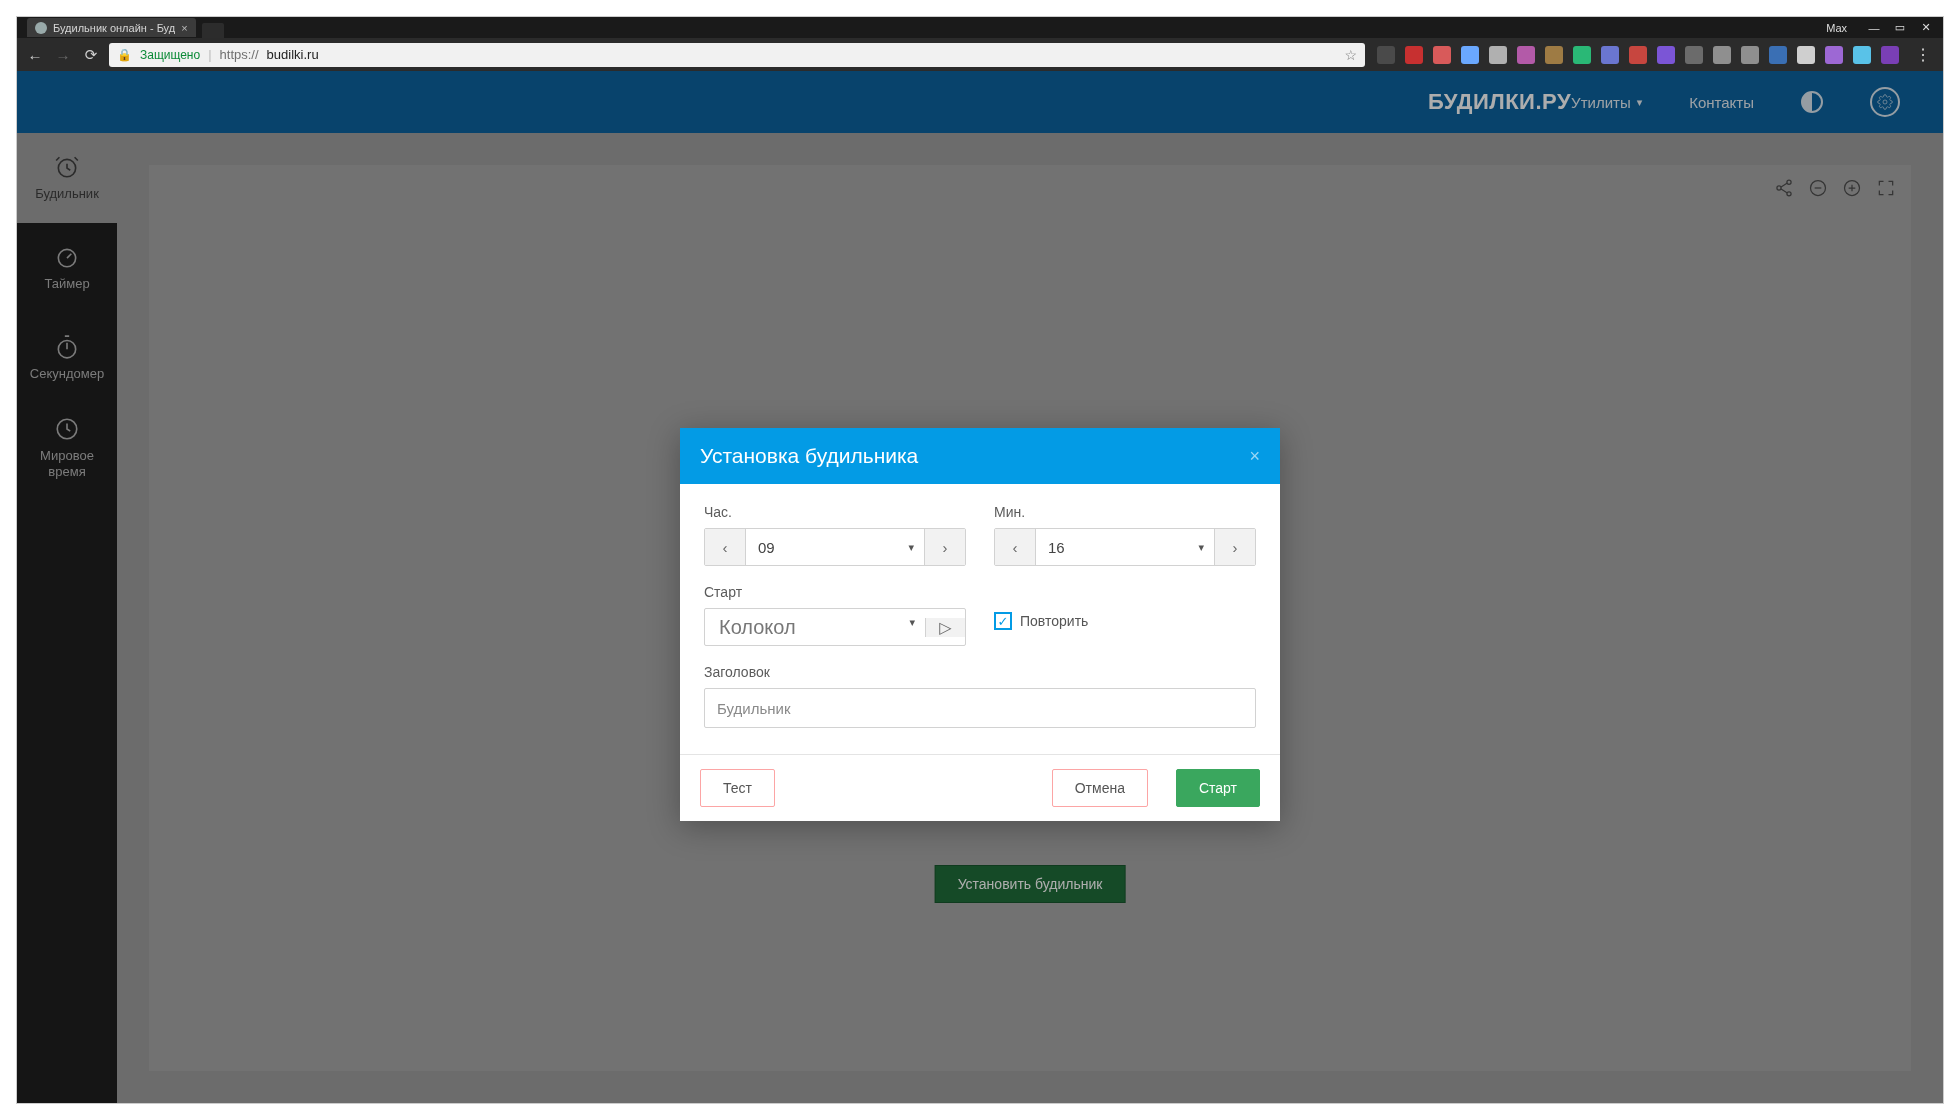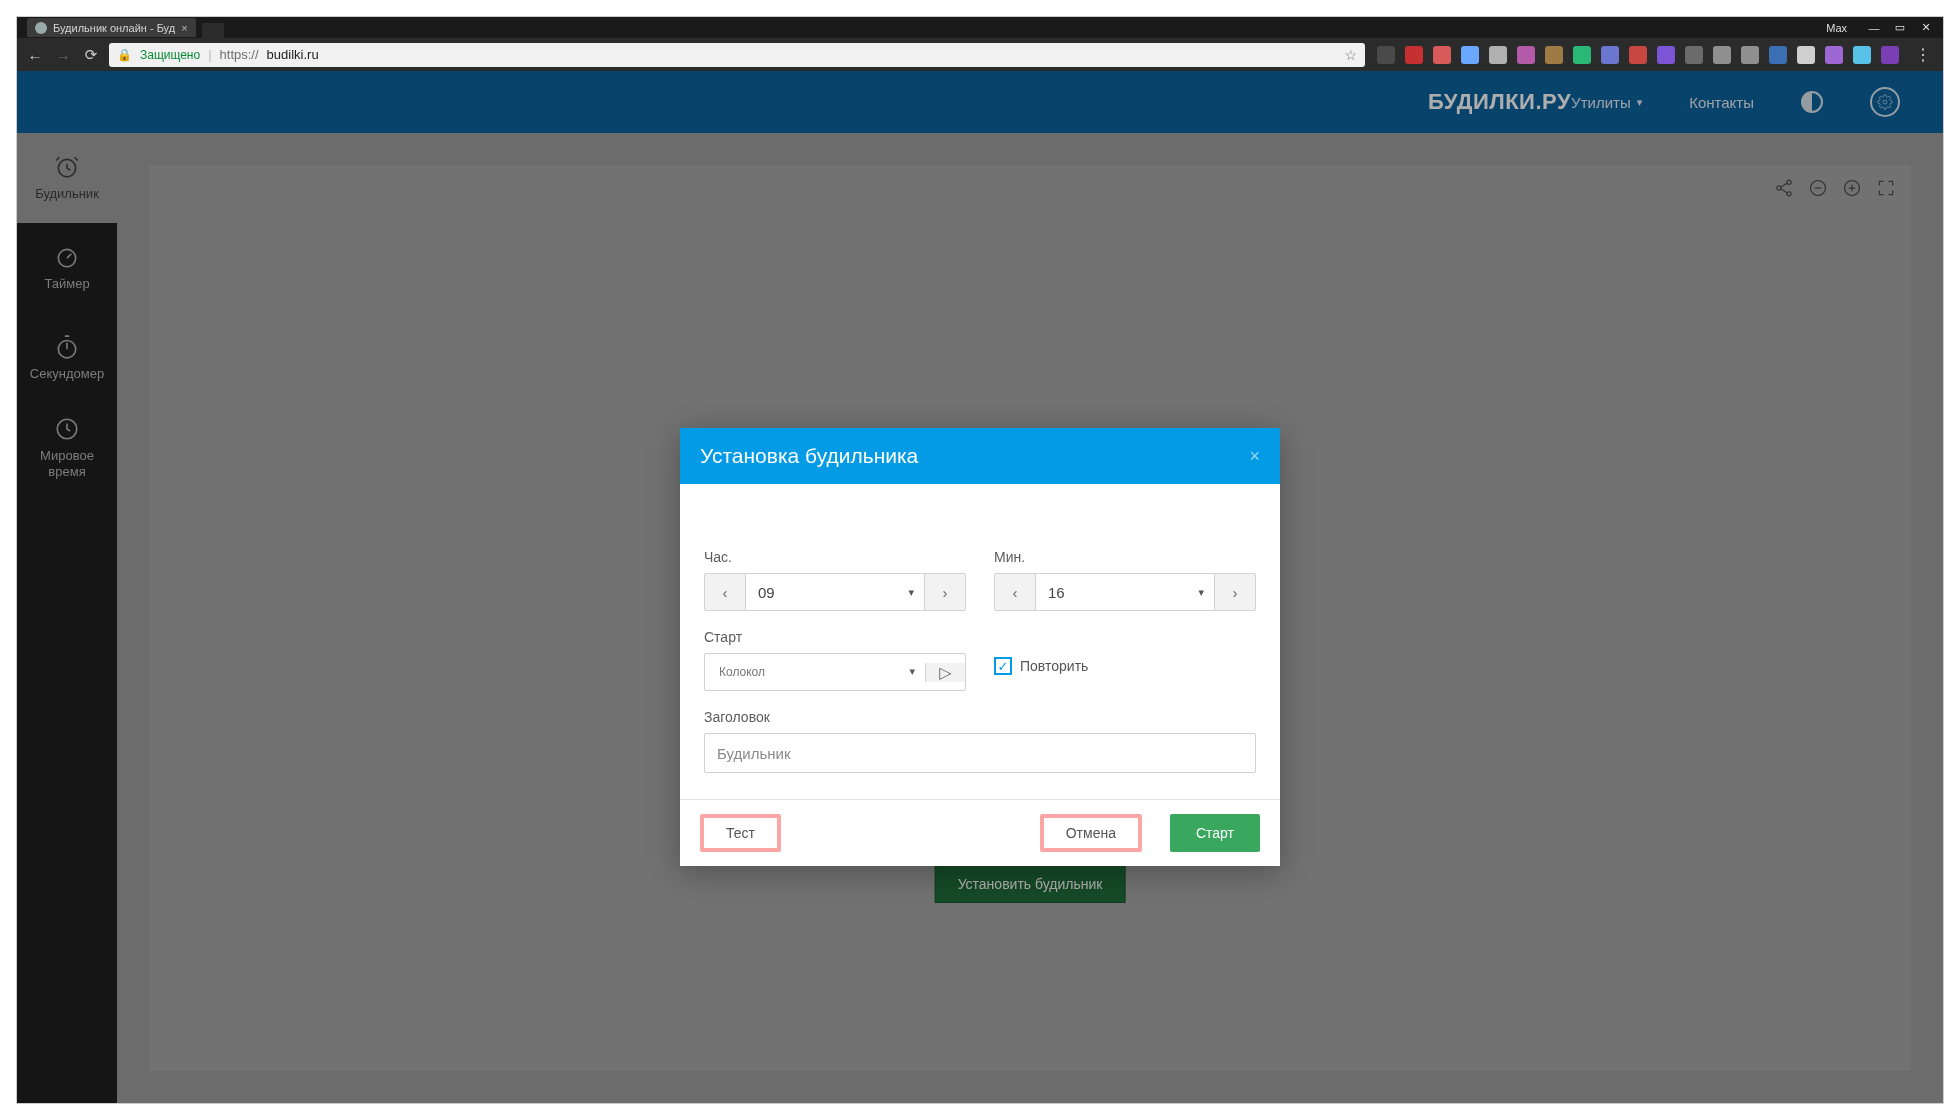--- a/index.html
+++ b/index.html
@@ -64,39 +64,39 @@
   .pact { width: 22px; height: 22px; display: flex; align-items: center; justify-content: center; cursor: pointer; color: #4e4e4e; }
   .pact svg { width: 20px; height: 20px; stroke: currentColor; fill: none; stroke-width: 1.5; }
 
   .set-btn { position: absolute; left: 50%; transform: translateX(-50%); top: 700px; background: #1f6e3a; color: #fff; font-size: 14px; padding: 10px 22px; border: 1px solid rgba(0,0,0,0.2); cursor: pointer; }
 
   
   .overlay { position: absolute; inset: 0; background: rgba(0,0,0,0.32); }
   .dialog { position: absolute; width: 600px; left: 50%; top: 357px; transform: translateX(-50%); background: #fff; box-shadow: 0 6px 30px rgba(0,0,0,.3); }
   .dlg-head { background: #039be5; color: #fff; padding: 16px 20px; font-size: 21px; font-weight: 400; display: flex; align-items: center; justify-content: space-between; }
   .dlg-x { color: #fff; opacity: .6; font-size: 18px; cursor: pointer; }
-  .dlg-body { padding: 20px 24px 8px; margin-top: 45px; }
+  .dlg-body { padding: 20px 24px 8px; }
   .row { display: flex; gap: 28px; margin-bottom: 18px; }
   .col { flex: 1; }
   .lbl { font-size: 14px; color: #5b5b5b; margin-bottom: 8px; display: block; }
   .stepper { display: flex; border: 1px solid #d2d2d2; border-radius: 2px; height: 38px; }
   .stepper button { width: 40px; background: #f2f2f2; border: none; cursor: pointer; font-size: 15px; color: #666; }
   .stepper .val { flex: 1; display: flex; align-items: center; padding: 0 12px; font-size: 15px; color: #444; border-left: 1px solid #d2d2d2; border-right: 1px solid #d2d2d2; position: relative; cursor: pointer; }
   .stepper .val::after { content: "▾"; position: absolute; right: 10px; color: #555; font-size: 11px; }
   .selectish { border: 1px solid #d2d2d2; height: 38px; display: flex; align-items: center; border-radius: 2px; }
-  .selectish .sval { flex: 1; padding: 0 14px; font-size: 12px; color: #777; position: relative; cursor: pointer; }
+  .selectish .sval { flex: 1; padding: 0 14px; font-size: 20px; color: #777; position: relative; cursor: pointer; }
   .selectish .sval::after { content: "▾"; position: absolute; right: 10px; color: #555; font-size: 11px; }
   .selectish .play { width: 40px; border-left: 1px solid #d2d2d2; background: #f2f2f2; display: flex; align-items: center; justify-content: center; cursor: pointer; color: #666; }
   .ck { display: flex; align-items: center; gap: 8px; margin-top: 28px; }
   .ck .box { width: 18px; height: 18px; border: 2px solid #039be5; display: flex; align-items: center; justify-content: center; color: #039be5; font-size: 13px; cursor: pointer; }
   .ck .txt { font-size: 14px; color: #555; }
   .titleinput { width: 100%; border: 1px solid #d2d2d2; height: 40px; padding: 0 12px; font-size: 15px; color: #444; border-radius: 2px; }
   .titleinput::placeholder { color: #8a8a8a; }
   .dlg-foot { border-top: 1px solid #e4e4e4; padding: 14px 20px; display: flex; align-items: center; }
-  .dlg-foot .btn { height: 38px; padding: 0 22px; font-size: 14px; border: 4px solid #fca5a5; background: #fff; cursor: pointer; border-radius: 2px; color: #555; }
+  .dlg-foot .btn { height: 38px; padding: 0 22px; font-size: 14px; border: 1px solid #fca5a5; background: #fff; cursor: pointer; border-radius: 2px; color: #555; }
   .dlg-foot .spacer { flex: 1; }
   .dlg-foot .btn.primary { background: #3aa75e; border-color: #3aa75e; color: #fff; margin-left: 28px; }
 </style>
 </head>
 <body>
 
 <div class="frame">
   <div class="browser">
 
     <div class="titlebar">

